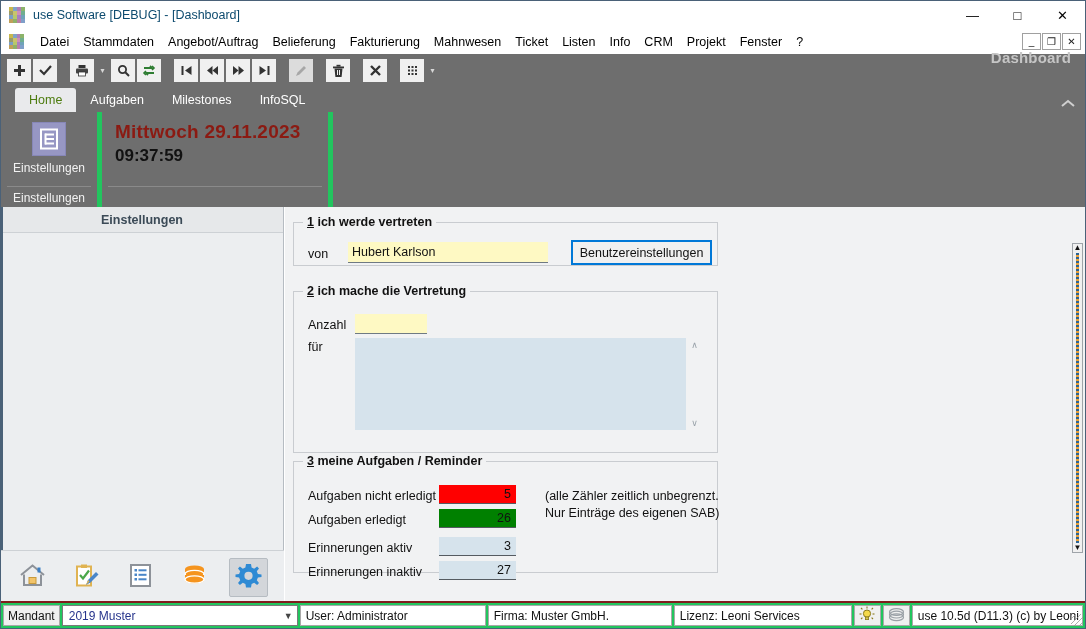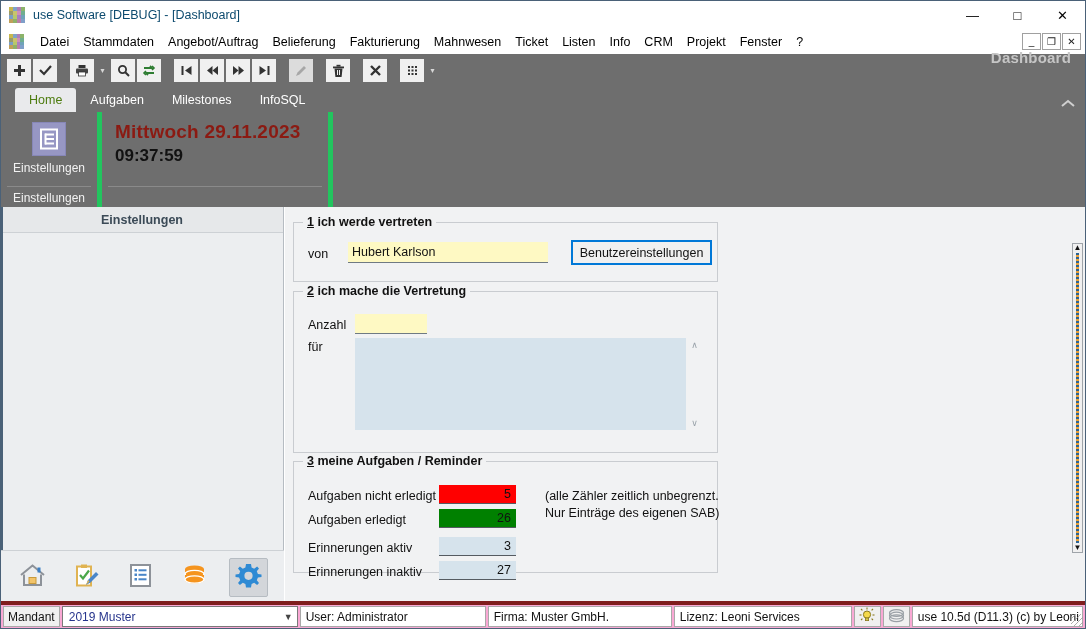--- a/index.html
+++ b/index.html
@@ -230,21 +230,21 @@
   }
   .mainscroll .arrow { font-size: 8px; color: #111; line-height: 1; }
   .mainscroll .track {
     flex: 1; width: 3px; margin: 1px 0;
     background: repeating-linear-gradient(to bottom, #2a6496 0 2px, #f0a030 2px 4px);
   }
 
   
   .statusbar {
     position: absolute; left: 0; bottom: 0; width: 1084px; height: 27px;
-    background: #f9a8d4; border-top: 4px solid #7f1d1d;
+    background: #22c55e; border-top: 2px solid #7f1d1d;
     display: flex; align-items: center; padding: 0 2px; gap: 2px;
   }
   .sb-cell {
     height: 21px; border: 1px solid #a9a9a9; background: #ffffff;
     display: flex; align-items: center; padding: 0 5px;
     font-size: 12px; color: #111; white-space: nowrap; overflow: hidden;
   }
   .sb-label {
     height: 21px; display: flex; align-items: center; padding: 0 4px;
     font-size: 12px; color: #111;
@@ -533,21 +533,21 @@
               <path d="M13.5 1 L16 1 L16.6 4.6 L19.2 5.7 L22.1 3.5 L24 5.4 L21.8 8.3 L22.9 10.9 L26.5 11.5 L26.5 14 L22.9 14.6 L21.8 17.2 L24 20.1 L22.1 22 L19.2 19.8 L16.6 20.9 L16 24.5 L13.5 24.5 L11 24.5 L10.4 20.9 L7.8 19.8 L4.9 22 L3 20.1 L5.2 17.2 L4.1 14.6 L0.5 14 L0.5 11.5 L4.1 10.9 L5.2 8.3 L3 5.4 L4.9 3.5 L7.8 5.7 L10.4 4.6 L11 1 Z" fill="#2e8ad4"></path>
               <circle cx="13.5" cy="12.8" r="4.1" fill="#d3d6da"></circle>
             </svg>
           </span>
         </div>
       </div>
     </div>
 
     <div class="content">
 
-      <div class="fieldset" style="left:8px; top:15px; width:425px; height:60px;">
+      <div class="fieldset" style="left:8px; top:15px; width:425px; height:44px;">
         <div class="legend"><u>1</u> <span>ich werde vertreten</span></div>
         <div class="flabel" style="left:14px; top:24px;">von</div>
         <input class="finput" style="left: 54px; top: 19px; width: 200px; height: 21px;" value="Hubert Karlson">
         <div class="btn-primary" style="left:277px; top:17px; width:141px; height:25px;">Benutzereinstellungen</div>
       </div>
 
       <div class="fieldset" style="left:8px; top:84px; width:425px; height:162px;">
         <div class="legend"><u>2</u> <span>ich mache die Vertretung</span></div>
         <div class="flabel" style="left:14px; top:26px;">Anzahl</div>
         <input class="finput" style="left: 61px; top: 22px; width: 72px; height: 20px;" value="">

